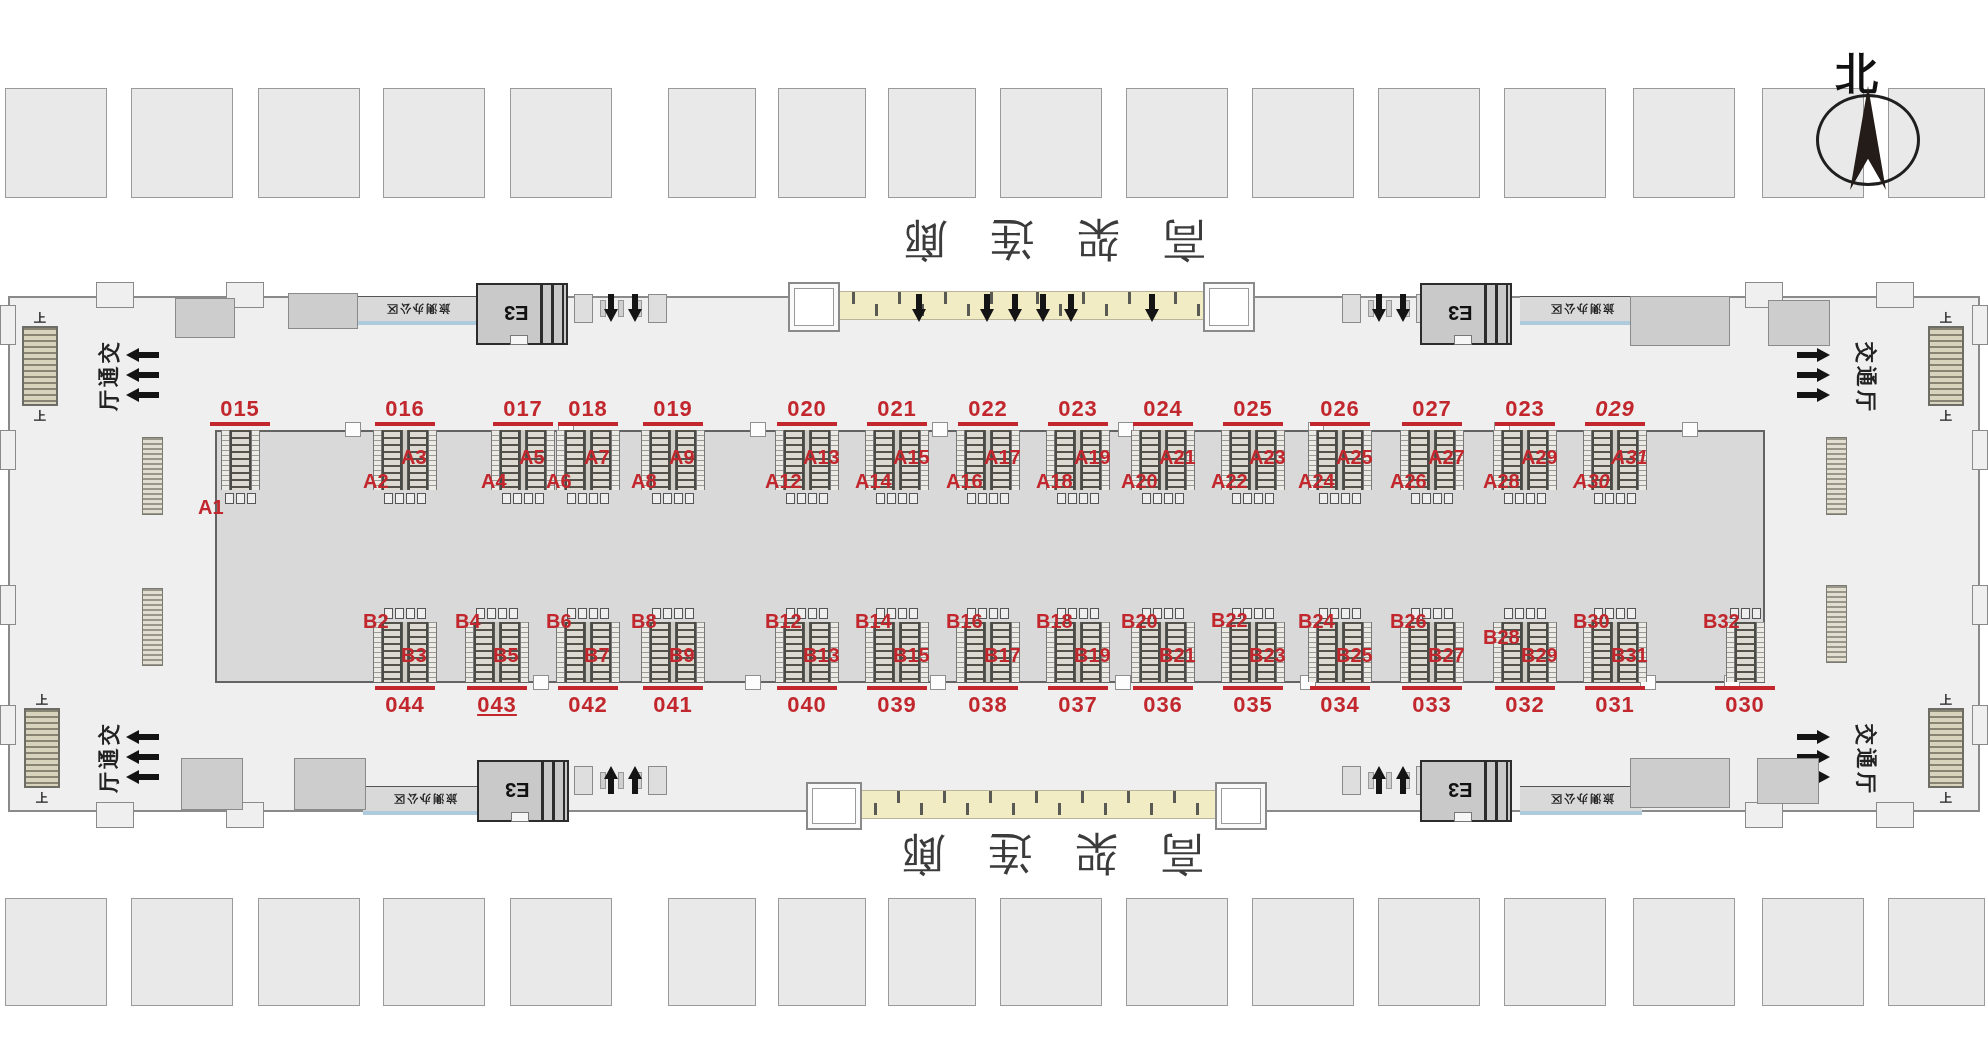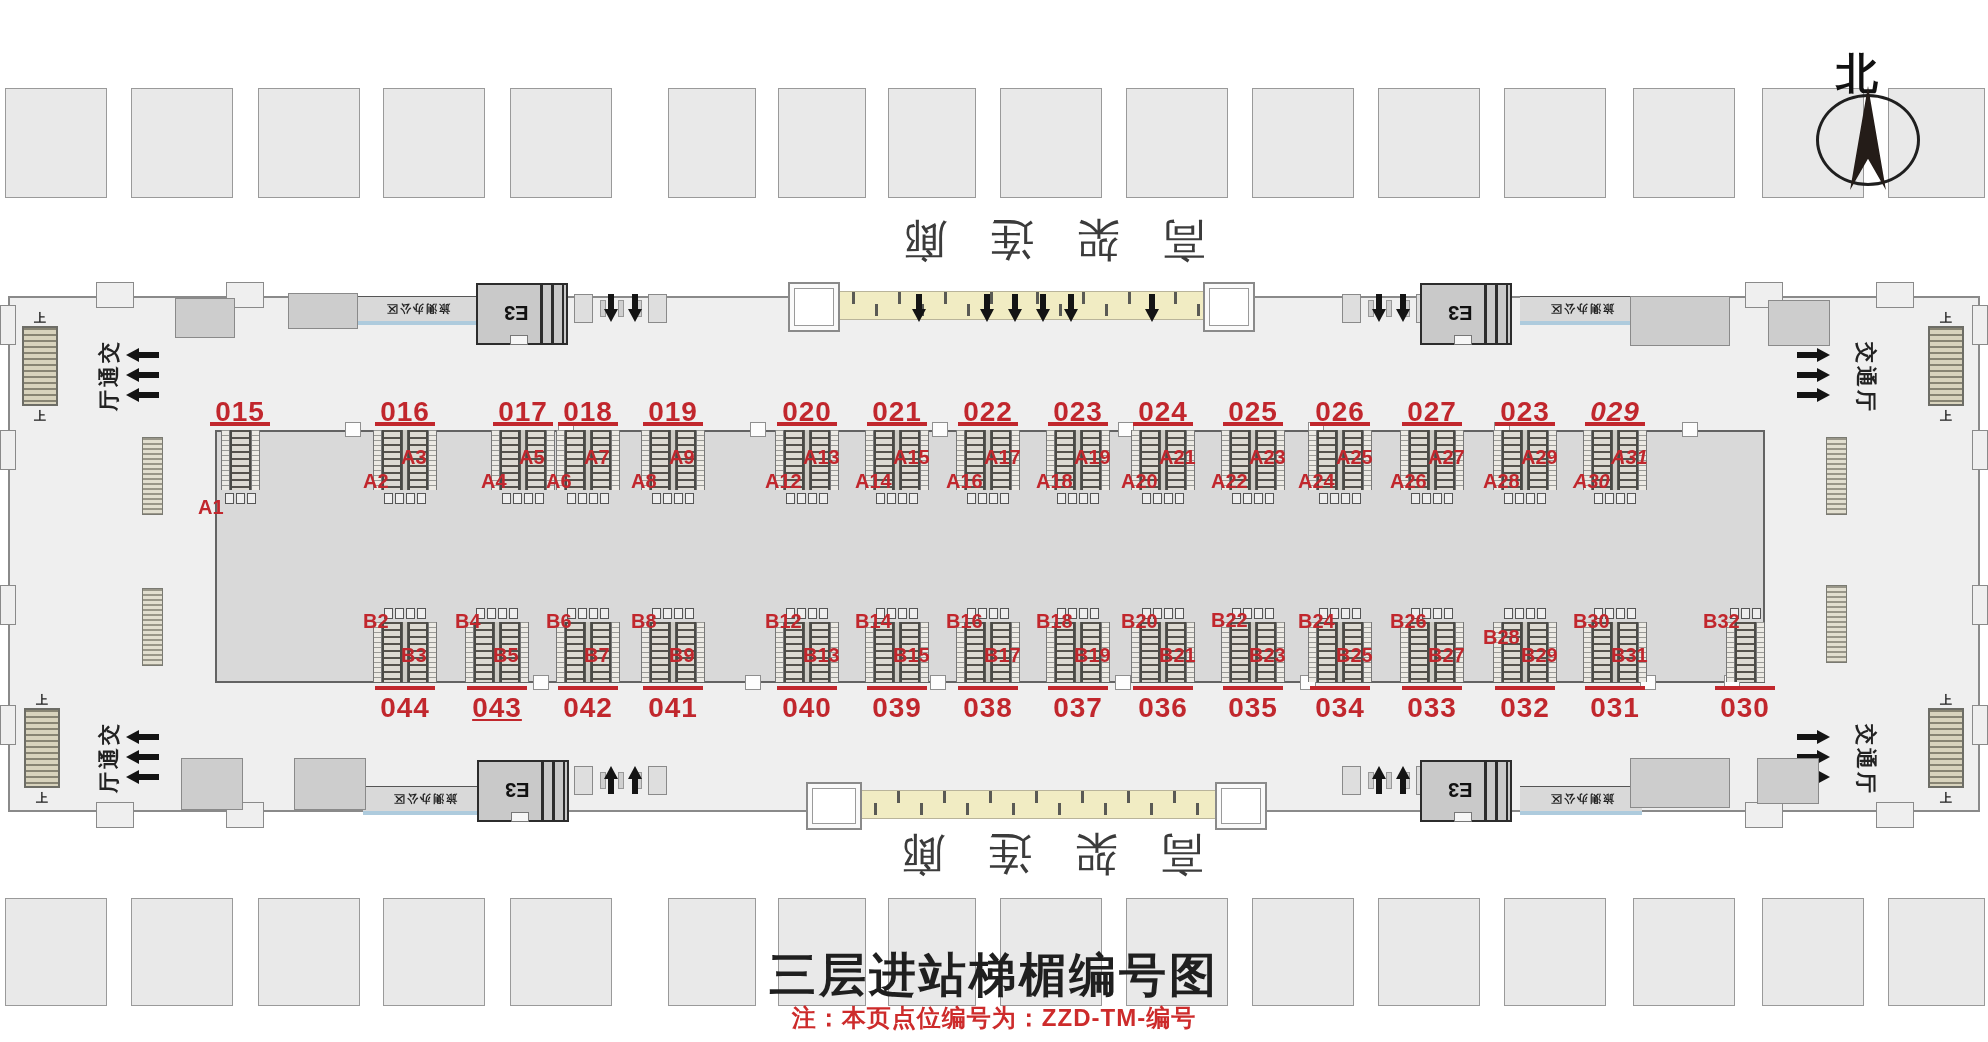--- a/index.html
+++ b/index.html
@@ -16,21 +16,21 @@
   .grp{position:absolute;width:64px;}
   .esc{position:absolute;display:flex;justify-content:center;}
   .strip{width:7px;background:repeating-linear-gradient(#9a9a96 0 1px,#eceae4 1px 5px);
          border-left:1px solid #777;border-right:1px solid #777;}
   .ladder{width:17px;background:repeating-linear-gradient(#55524c 0 2px,#dddad2 2px 7px);
           border-left:2px solid #4a4a46;border-right:2px solid #4a4a46;}
   .lgap{width:5px;background:#cfcdc6;border-left:1.5px solid #5a5a55;border-right:1.5px solid #5a5a55;}
   .marks{position:absolute;width:100%;text-align:center;line-height:0;}
   .mark{display:inline-block;width:7px;height:9px;background:#eee;border:1px solid #555;margin:0 1px;}
   .num{position:absolute;width:100%;text-align:center;color:#c1272d;
-       font-weight:bold;font-size:28px;letter-spacing:1px;}
+       font-weight:bold;font-size:22px;letter-spacing:1px;}
   .rbar{position:absolute;left:2px;right:2px;height:4px;background:#c1272d;}
   .lab{position:absolute;color:#c1272d;font-weight:bold;font-size:20px;white-space:nowrap;}
   
   .band{position:absolute;height:27px;background:#f1ecc3;border-top:1px solid #b9b49a;border-bottom:1px solid #b9b49a;}
   .tick{position:absolute;width:3px;height:12px;background:#5a5a55;}
   .gate{position:absolute;background:#fafafa;border:2px solid #8a8a8a;box-sizing:border-box;}
   .gate>div{position:absolute;left:4px;top:4px;right:4px;bottom:4px;border:1.5px solid #9a9a9a;background:#fff;}
   
   .arr{position:absolute;}
   .arr.down{width:14px;height:28px;}
@@ -138,22 +138,20 @@
     <div class="box" style="left: 1126px; top: 898px; width: 100px; height: 106px;"></div>
     <div class="box" style="left: 1252px; top: 898px; width: 100px; height: 106px;"></div>
     <div class="box" style="left: 1378px; top: 898px; width: 100px; height: 106px;"></div>
     <div class="box" style="left: 1504px; top: 898px; width: 100px; height: 106px;"></div>
     <div class="box" style="left: 1633px; top: 898px; width: 100px; height: 106px;"></div>
     <div class="box" style="left: 1762px; top: 898px; width: 100px; height: 106px;"></div>
     <div class="box" style="left: 1888px; top: 898px; width: 95px; height: 106px;"></div>
     <div class="north">北</div>
     <div class="compass"></div>
     <div class="needle"></div>
-    <div class="title">三层进站梯楣编号图</div>
-    <div class="note">注：本页点位编号为：ZZD-TM-编号</div>
     <div class="pier" style="left: 0px; top: 305px; width: 16px; height: 40px;"></div>
     <div class="pier" style="left: 1972px; top: 305px; width: 16px; height: 40px;"></div>
     <div class="pier" style="left: 0px; top: 430px; width: 16px; height: 40px;"></div>
     <div class="pier" style="left: 1972px; top: 430px; width: 16px; height: 40px;"></div>
     <div class="pier" style="left: 0px; top: 585px; width: 16px; height: 40px;"></div>
     <div class="pier" style="left: 1972px; top: 585px; width: 16px; height: 40px;"></div>
     <div class="pier" style="left: 0px; top: 705px; width: 16px; height: 40px;"></div>
     <div class="pier" style="left: 1972px; top: 705px; width: 16px; height: 40px;"></div>
     <div class="pier" style="left: 96px; top: 282px; width: 38px; height: 26px;"></div>
     <div class="pier" style="left: 226px; top: 282px; width: 38px; height: 26px;"></div>

